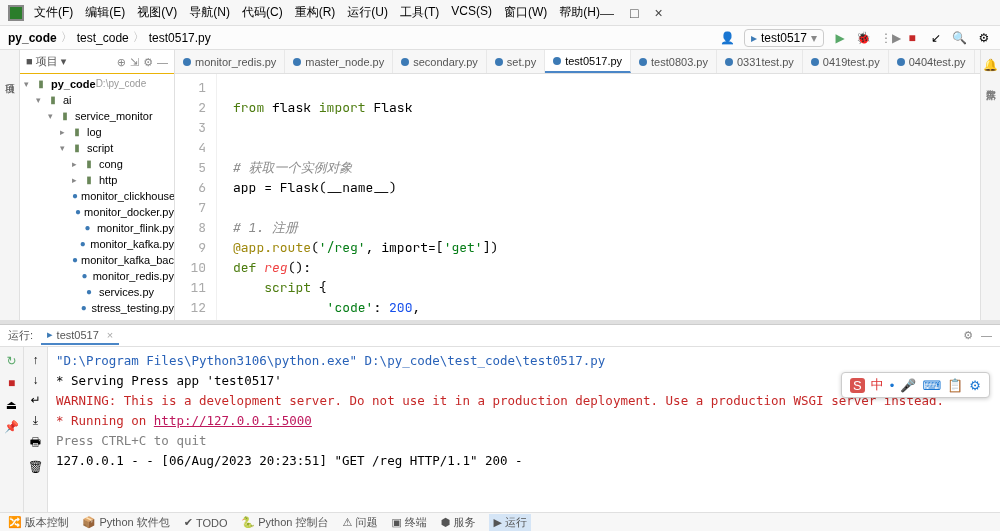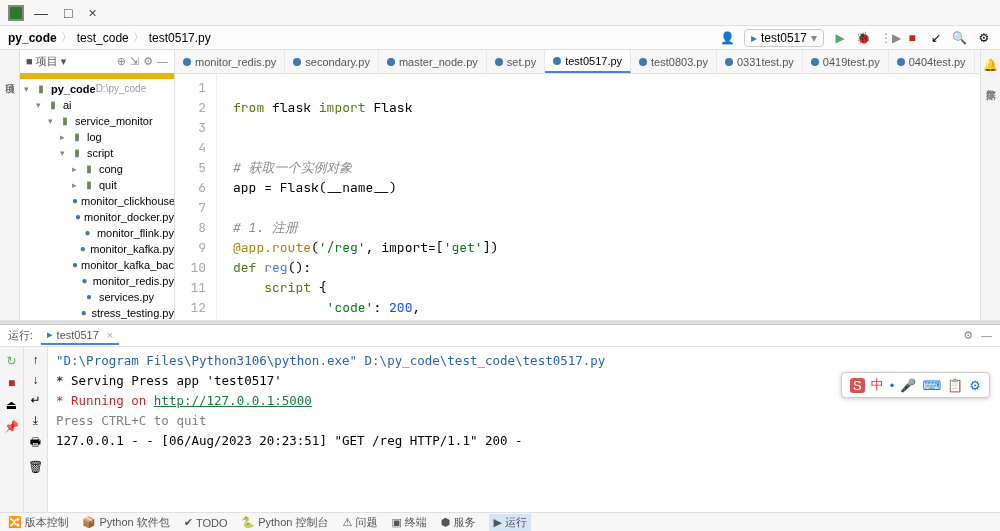--- a/index.html
+++ b/index.html
@@ -14,61 +14,74 @@
     .navbar .crumb { display: flex; align-items: center; gap: 4px; }
     .navbar .crumb span { cursor: pointer; }
     .navbar .crumb .sep { color: #aaa; }
     .navbar .right-tools { margin-left: auto; display: flex; gap: 8px; align-items: center; }
     .right-tools .runcfg { display: flex; align-items: center; gap: 4px; border: 1px solid #ccc; border-radius: 4px; padding: 1px 6px; }
     .right-tools .icon { width: 16px; text-align: center; }
     .main { display: flex; height: 270px; }
     .gutter-left { width: 20px; background: #f5f5f5; border-right: 1px solid #e0e0e0; display: flex; flex-direction: column; align-items: center; font-size: 10px; color: #555; padding-top: 6px; }
     .gutter-left .vert { writing-mode: vertical-rl; margin-top: 20px; }
     .sidebar { width: 155px; border-right: 1px solid #e0e0e0; display: flex; flex-direction: column; }
-    .sidebar-head { display: flex; align-items: center; padding: 4px 6px; border-bottom: 6px solid #eab308; font-size: 11px; color: #555; gap: 6px; }
+    .sidebar-head { display: flex; align-items: flex-end; padding: 4px 6px; border-bottom: 1px solid #eab308; font-size: 11px; color: #555; gap: 6px; }
     .sidebar-head .tools { margin-left: auto; display: flex; gap: 4px; color: #888; }
     .tree { flex: 1; overflow: hidden; font-size: 11px; line-height: 16px; padding: 2px 0; }
     .tree-item { display: flex; align-items: center; padding-left: 4px; white-space: nowrap; cursor: pointer; }
     .tree-item .arrow { width: 10px; color: #888; font-size: 9px; }
     .tree-item .ficon { width: 14px; height: 12px; margin-right: 3px; display: inline-flex; align-items: center; justify-content: center; font-size: 10px; }
     .dir-icon { color: #6a8759; }
     .py-icon { color: #3c7ab5; }
     .muted { color: #999; font-size: 10px; }
     .editor-area { flex: 1; display: flex; flex-direction: column; overflow: hidden; }
     .tabs { display: flex; align-items: center; border-bottom: 1px solid #e0e0e0; background: #f7f7f7; height: 24px; overflow: hidden; }
     .tab { display: flex; align-items: center; gap: 4px; padding: 0 8px; height: 100%; font-size: 11px; color: #555; border-right: 1px solid #e8e8e8; cursor: pointer; }
     .tab .dot { width: 8px; height: 8px; border-radius: 50%; }
     .tab.active { background: #fff; border-bottom: 2px solid #4a86c7; color: #000; }
     .editor { flex: 1; display: flex; overflow: hidden; background: #fff; font-family: "JetBrains Mono", Consolas, monospace; font-size: 13px; }
     .gutter { width: 42px; text-align: right; color: #aaa; padding: 4px 10px 0 0; line-height: 20px; background: #fff; border-right: 1px solid #f0f0f0; }
-    .code { flex: 1; padding: 4px 0 0 16px; line-height: 20px; white-space: pre; position: relative; } .kw2 { color: #4d7c0f; } .str { color: #067d17; } .num { color: #1750eb; } .cmt { color: #8c8c8c; font-style: italic; } .fn { color: #3b82f6; } .dec { color: #9e880d; } .id { color: #000; }
+    .code { flex: 1; padding: 4px 0 0 16px; line-height: 20px; white-space: pre; position: relative; } .kw2 { color: #4d7c0f; } .str { color: #067d17; } .num { color: #1750eb; } .cmt { color: #8c8c8c; font-style: italic; } .fn { color: #ef4444; font-style: italic; } .dec { color: #9e880d; } .id { color: #000; }
     .check-icon { position: absolute; right: 10px; top: 4px; color: #59a869; font-size: 13px; }
     .splitter { height: 4px; background: #e0e0e0; cursor: row-resize; }
     .run-panel { height: 188px; display: flex; flex-direction: column; border-top: 1px solid #ccc; }
     .run-head { height: 22px; display: flex; align-items: center; padding: 0 8px; border-bottom: 1px solid #e0e0e0; font-size: 11px; color: #555; gap: 8px; }
     .run-head .rtab { display: flex; align-items: center; gap: 4px; padding: 2px 6px; border-bottom: 2px solid #4a86c7; }
     .run-head .rtools { margin-left: auto; display: flex; gap: 8px; color: #888; }
     .run-body { flex: 1; display: flex; overflow: hidden; }
     .run-toolbar { width: 24px; background: #f5f5f5; display: flex; flex-direction: column; align-items: center; gap: 6px; padding-top: 6px; border-right: 1px solid #e0e0e0; }
     .run-toolbar .tb { width: 16px; height: 16px; display: flex; align-items: center; justify-content: center; cursor: pointer; }
     .run-toolbar2 { width: 24px; background: #f5f5f5; display: flex; flex-direction: column; align-items: center; gap: 6px; padding-top: 6px; border-right: 1px solid #e0e0e0; }
     .console { flex: 1; font-family: Consolas, monospace; font-size: 12.5px; line-height: 20px; padding: 4px 8px; overflow: hidden; }
-    .console .cblue { color: #2962b8; } .console .cred { color: #c62828; } .console .cgray { color: #808080; } .console a { color: #15803d; text-decoration: underline; }
+    .console .cblue { color: #2962b8; } .console .cred { color: #c62828; } .console .cgray { color: #808080; } .console a { color: #be185d; text-decoration: underline; }
     .bottom-tools { height: 20px; display: flex; align-items: center; gap: 14px; padding: 0 8px; border-top: 1px solid #e0e0e0; background: #f7f7f7; font-size: 11px; color: #555; }
     .bottom-tools .btool { display: flex; align-items: center; gap: 3px; cursor: pointer; }
     .bottom-tools .active { background: #d5e5f6; padding: 1px 4px; }
     .ime-float { position: absolute; right: 10px; top: 372px; background: #fff; border: 1px solid #ccc; border-radius: 4px; padding: 3px 8px; display: flex; gap: 6px; align-items: center; font-size: 13px; box-shadow: 0 1px 4px rgba(0,0,0,.2); z-index: 10; }
     .gutter-right { width: 20px; background: #f5f5f5; border-left: 1px solid #e0e0e0; position: absolute; right: 0; top: 50px; height: 270px; display: flex; flex-direction: column; align-items: center; gap: 10px; padding-top: 8px; color: #777; }
     .gutter-right .vert { writing-mode: vertical-rl; font-size: 10px; }
   </style>
 </head>
 <body>
 
 <div class="titlebar">
   <div class="logo"></div>
+  <div class="menu">
+    <span>文件(F)</span>
+    <span>编辑(E)</span>
+    <span>视图(V)</span>
+    <span>导航(N)</span>
+    <span>代码(C)</span>
+    <span>重构(R)</span>
+    <span>运行(U)</span>
+    <span>工具(T)</span>
+    <span>VCS(S)</span>
+    <span>窗口(W)</span>
+    <span>帮助(H)</span>
+  </div>
   <div class="win-ctrl">
     <span>—</span>
     <span>□</span>
     <span>×</span>
   </div>
 </div>
 
 <div class="navbar">
   <div class="crumb">
     <b>py_code</b>
@@ -136,21 +149,21 @@
           <span>script</span>
         </div>
         <div class="tree-item" style="padding-left: 52px;">
           <span class="arrow">▸</span>
           <span class="ficon dir-icon">▮</span>
           <span>cong</span>
         </div>
         <div class="tree-item" style="padding-left: 52px;">
           <span class="arrow">▸</span>
           <span class="ficon dir-icon">▮</span>
-          <span>quit</span>
+          <span>http</span>
         </div>
         <div class="tree-item" style="padding-left: 52px;">
           <span class="arrow"></span>
           <span class="ficon py-icon">●</span>
           <span>monitor_clickhouse.py</span>
         </div>
         <div class="tree-item" style="padding-left: 52px;">
           <span class="arrow"></span>
           <span class="ficon py-icon">●</span>
           <span>monitor_docker.py</span>
@@ -193,25 +206,25 @@
       </div>
   </div>
   <div class="editor-area">
     <div class="tabs" id="tabs">
         <div class="tab">
           <span class="dot" style="background:#3c7ab5"></span>
           <span>monitor_redis.py</span>
         </div>
         <div class="tab">
           <span class="dot" style="background:#3c7ab5"></span>
+          <span>master_node.py</span>
+        </div>
+        <div class="tab">
+          <span class="dot" style="background:#3c7ab5"></span>
           <span>secondary.py</span>
-        </div>
-        <div class="tab">
-          <span class="dot" style="background:#3c7ab5"></span>
-          <span>master_node.py</span>
         </div>
         <div class="tab">
           <span class="dot" style="background:#3c7ab5"></span>
           <span>set.py</span>
         </div>
         <div class="tab active">
           <span class="dot" style="background:#3c7ab5"></span>
           <span>test0517.py</span>
         </div>
         <div class="tab">
@@ -294,20 +307,21 @@
       <div class="tb">↑</div>
       <div class="tb">↓</div>
       <div class="tb">↵</div>
       <div class="tb">⤓</div>
       <div class="tb">🖶</div>
       <div class="tb">🗑</div>
     </div>
     <div class="console">
 <div class="cblue">"D:\Program Files\Python3106\python.exe" D:\py_code\test_code\test0517.py</div>
 <div> * Serving Press app 'test0517'</div>
+<div class="cred">WARNING: This is a development server. Do not use it in a production deployment. Use a production WSGI server instead.</div>
 <div><span class="cred"> * Running on </span><a href="#">http://127.0.0.1:5000</a></div>
 <div class="cgray">Press CTRL+C to quit</div>
 <div>127.0.0.1 - - [06/Aug/2023 20:23:51] "GET /reg HTTP/1.1" 200 -</div>
     </div>
   </div>
 </div>
 
 <div class="bottom-tools">
   <span class="btool">🔀 <span>版本控制</span></span>
   <span class="btool">📦 <span>Python 软件包</span></span>

